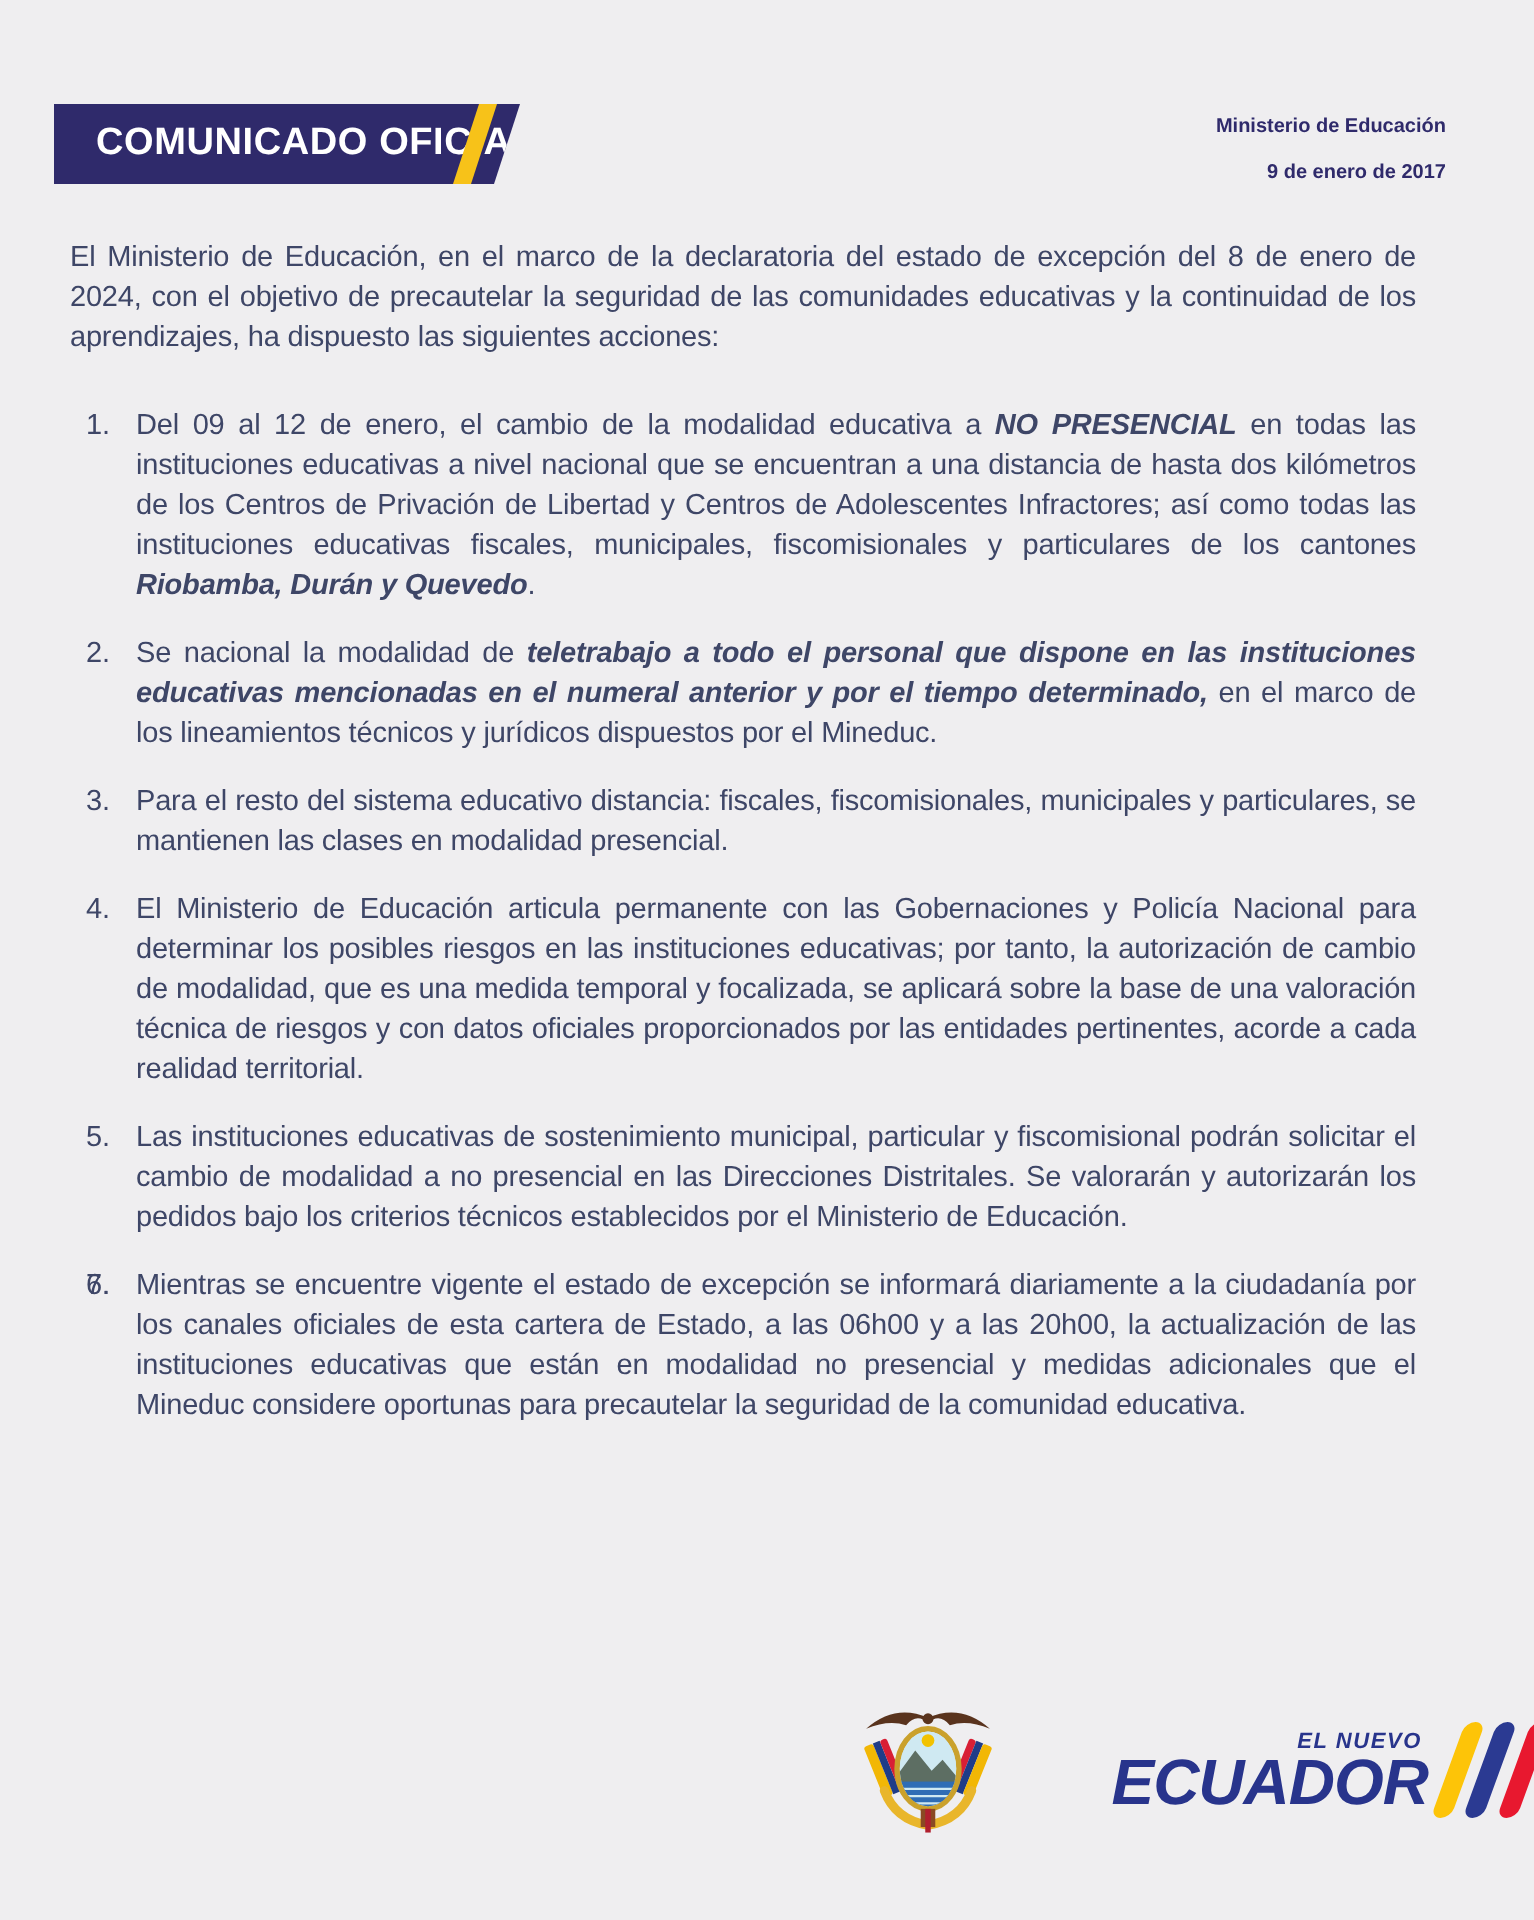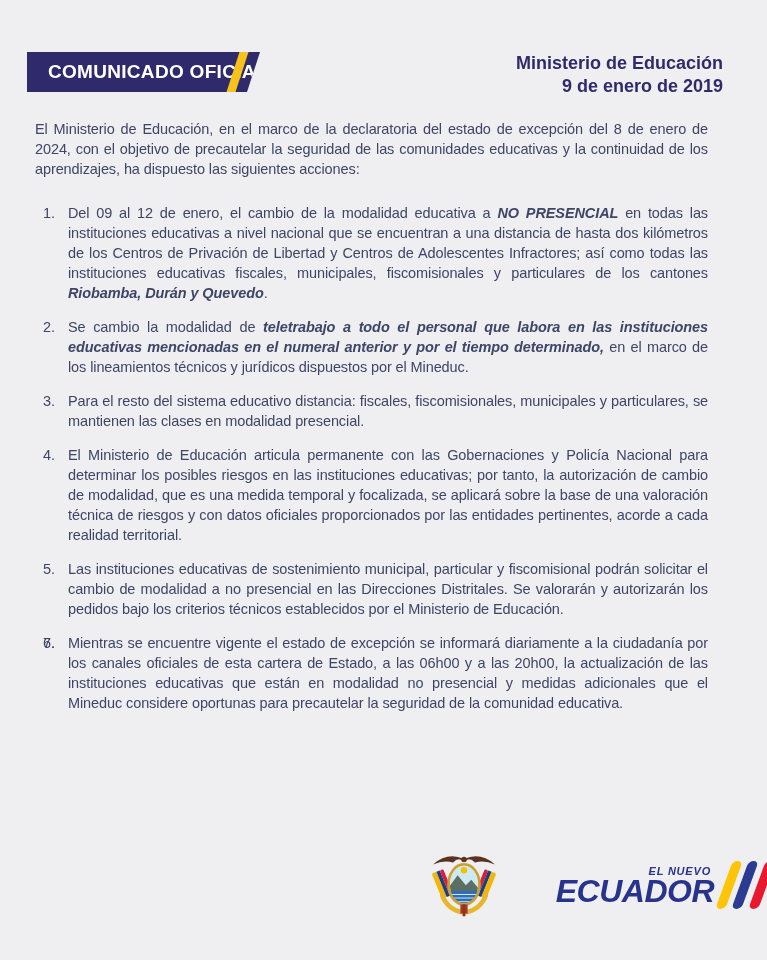--- a/index.html
+++ b/index.html
@@ -41,21 +41,21 @@
     position:absolute;top:0;left:206px;
     width:9px;height:40px;
     background:var(--accent-yellow);
     transform:skewX(-18deg);
   }
   .header-right{
     position:absolute;top:52px;right:44px;
     text-align:right;
     color:var(--navy);
     font-weight:700;
-    font-size:18px;
+    font-size:10px;
     line-height:23px;
   }
   
   .doc-body{
     position:absolute;left:35px;top:119px;
     width:673px;
     color:var(--body-text);
     font-size:14.5px;
     line-height:20px;
     text-align:justify;
@@ -103,28 +103,28 @@
 
 <div class="page">
 
   <div class="banner">
     <span class="banner-label">COMUNICADO OFICIAL</span>
     <span class="banner-accent"></span>
   </div>
 
   <div class="header-right">
     <div>Ministerio de Educación</div>
-    <div>9 de enero de 2019</div>
+    <div>9 de enero de 2017</div>
   </div>
 
   <div class="doc-body">
     <p class="intro">El Ministerio de Educación, en el marco de la declaratoria del estado de excepción del 8 de enero de 2024, con el objetivo de precautelar la seguridad de las comunidades educativas y la continuidad de los aprendizajes, ha dispuesto las siguientes acciones:</p>
     <ol class="actions">
         <li><span class="num">1.</span><span>Del 09 al 12 de enero, el cambio de la modalidad educativa a </span><b>NO PRESENCIAL</b><span> en todas las instituciones educativas a nivel nacional que se encuentran a una distancia de hasta dos kilómetros de los Centros de Privación de Libertad y Centros de Adolescentes Infractores; así como todas las instituciones educativas fiscales, municipales, fiscomisionales y particulares de los cantones </span><b>Riobamba, Durán y Quevedo</b><span>.</span></li>
-        <li><span class="num">2.</span><span>Se cambio la modalidad de </span><b>teletrabajo a todo el personal que labora en las instituciones educativas mencionadas en el numeral anterior y por el tiempo determinado,</b><span> en el marco de los lineamientos técnicos y jurídicos dispuestos por el Mineduc.</span></li>
+        <li><span class="num">2.</span><span>Se nacional la modalidad de </span><b>teletrabajo a todo el personal que dispone en las instituciones educativas mencionadas en el numeral anterior y por el tiempo determinado,</b><span> en el marco de los lineamientos técnicos y jurídicos dispuestos por el Mineduc.</span></li>
         <li><span class="num">3.</span><span>Para el resto del sistema educativo distancia: fiscales, fiscomisionales, municipales y particulares, se mantienen las clases en modalidad presencial.</span></li>
         <li><span class="num">4.</span><span>El Ministerio de Educación articula permanente con las Gobernaciones y Policía Nacional para determinar los posibles riesgos en las instituciones educativas; por tanto, la autorización de cambio de modalidad, que es una medida temporal y focalizada, se aplicará sobre la base de una valoración técnica de riesgos y con datos oficiales proporcionados por las entidades pertinentes, acorde a cada realidad territorial.</span></li>
         <li><span class="num">5.</span><span>Las instituciones educativas de sostenimiento municipal, particular y fiscomisional podrán solicitar el cambio de modalidad a no presencial en las Direcciones Distritales. Se valorarán y autorizarán los pedidos bajo los criterios técnicos establecidos por el Ministerio de Educación.</span></li>
         <li><span class="num">6.</span></li>
         <li><span class="num">7.</span><span>Mientras se encuentre vigente el estado de excepción se informará diariamente a la ciudadanía por los canales oficiales de esta cartera de Estado, a las 06h00 y a las 20h00, la actualización de las instituciones educativas que están en modalidad no presencial y medidas adicionales que el Mineduc considere oportunas para precautelar la seguridad de la comunidad educativa.</span></li>
       </ol>
   </div>
 
   <div class="footer">
 

